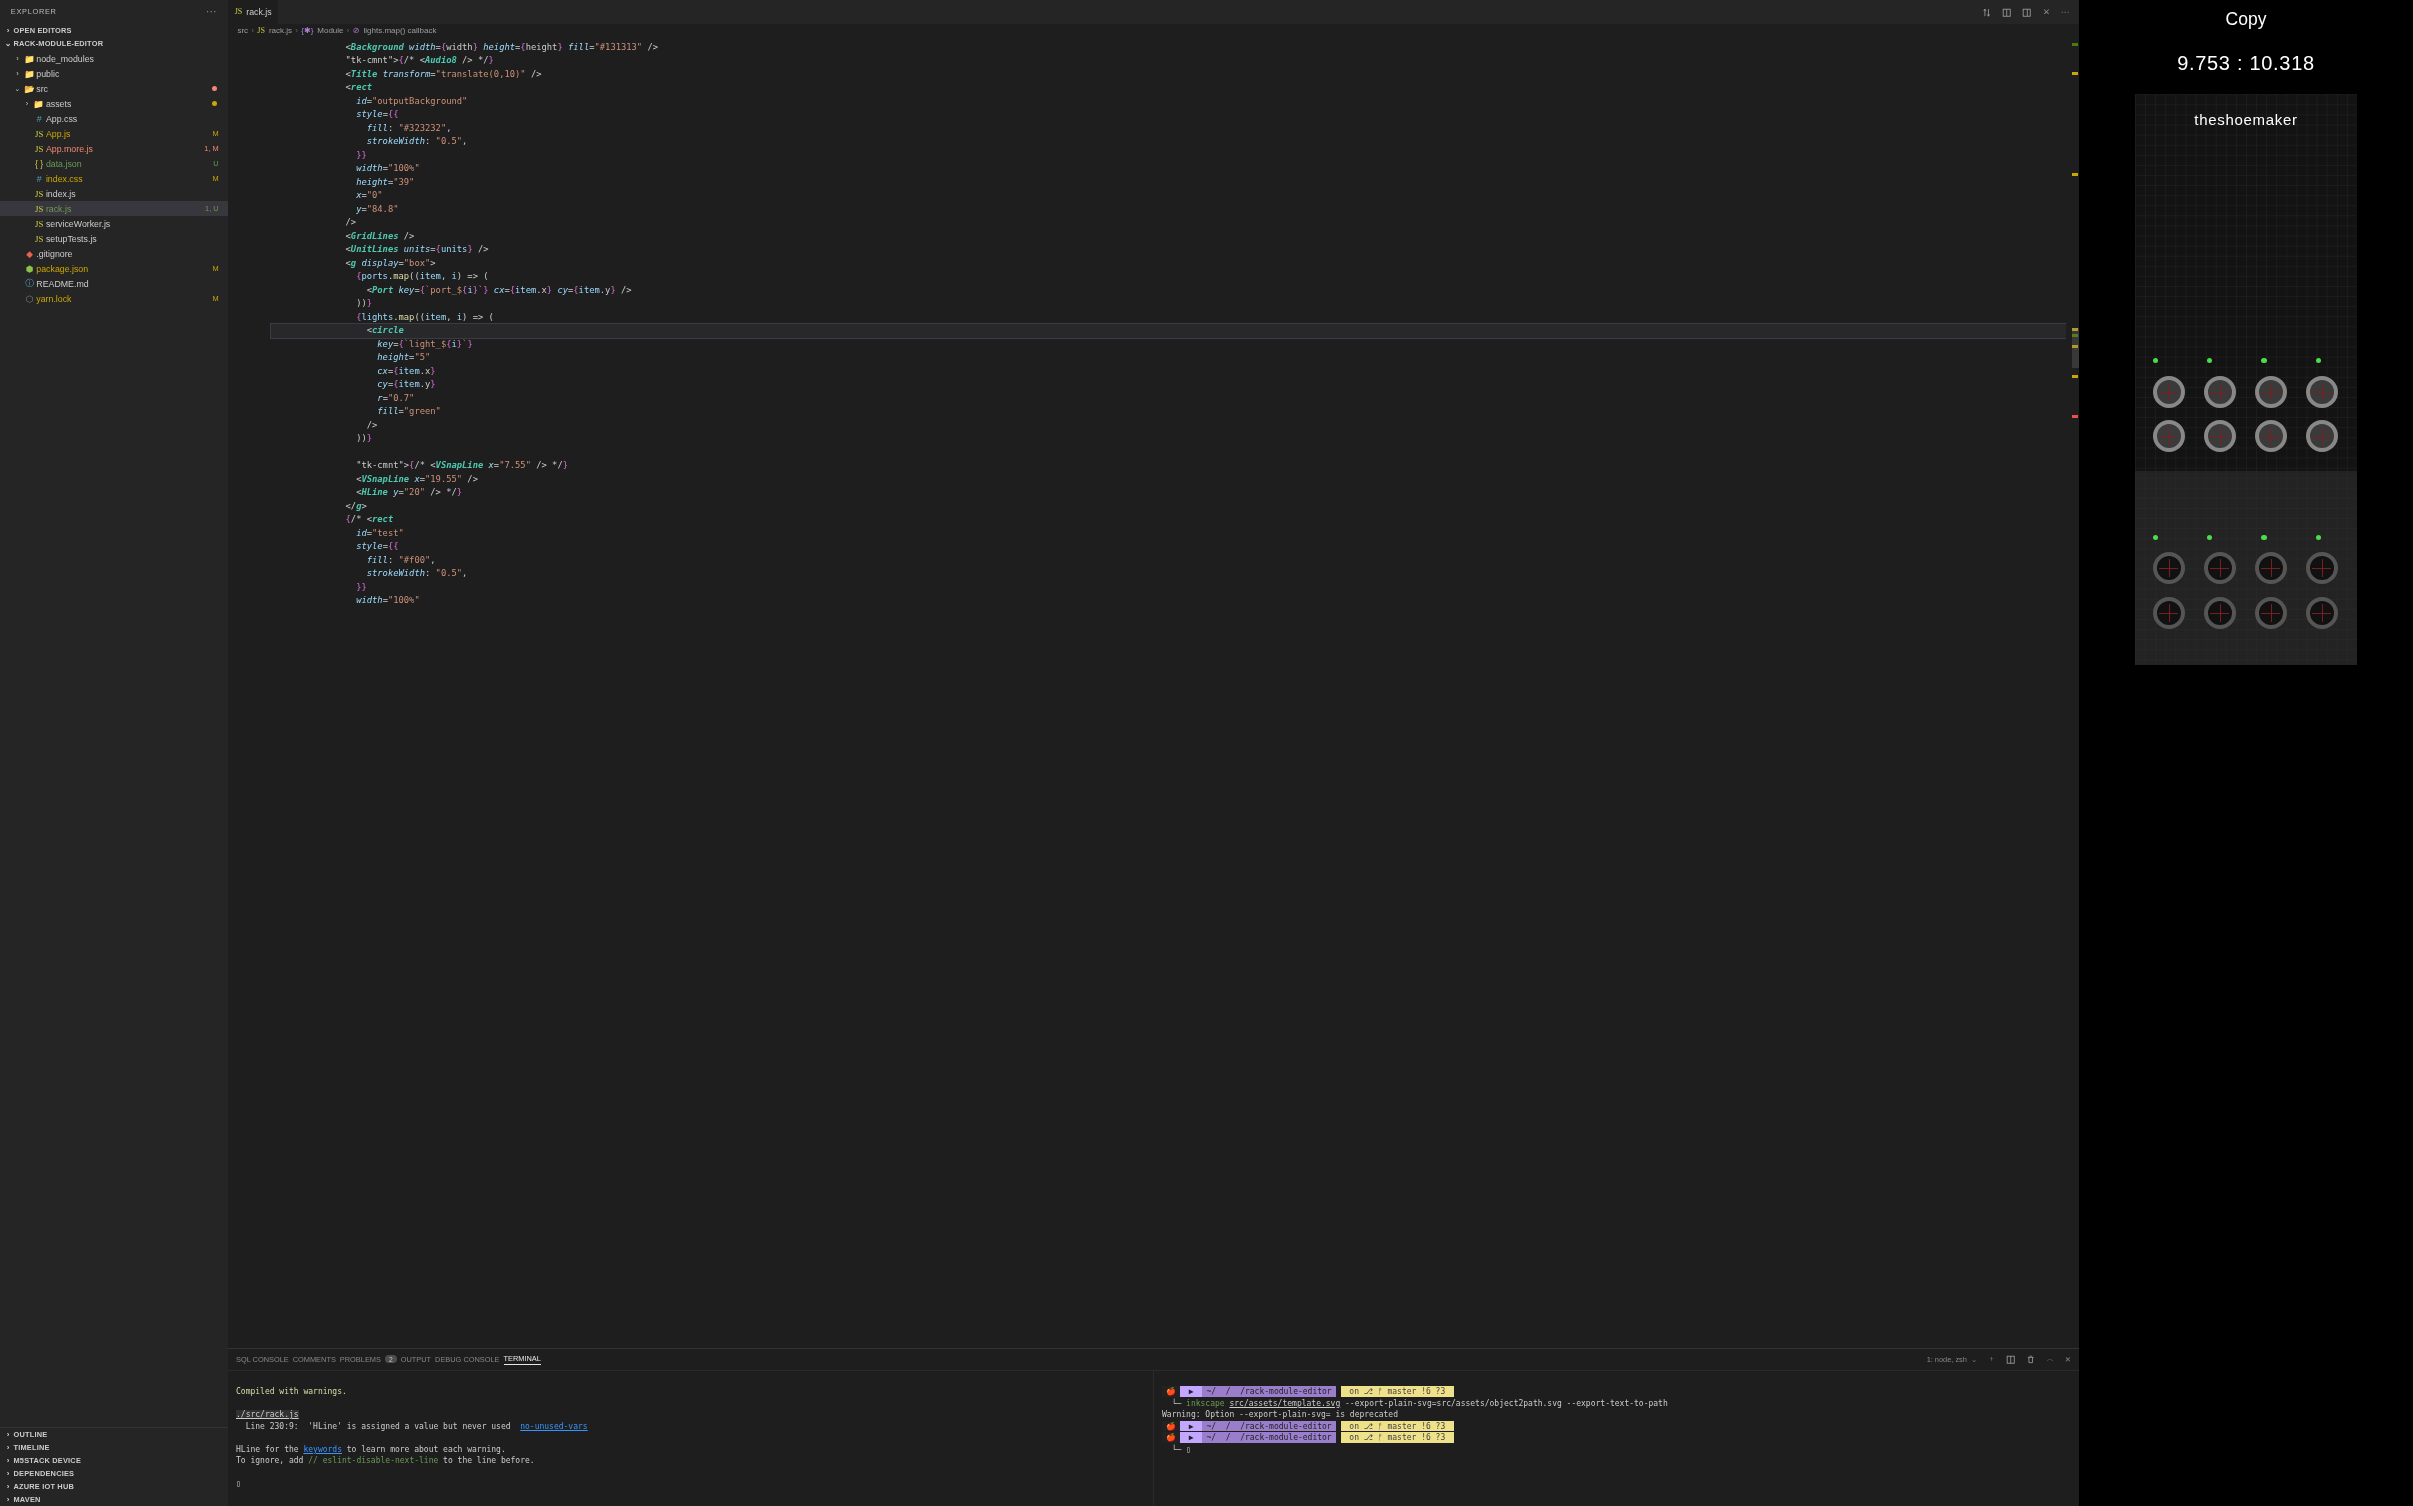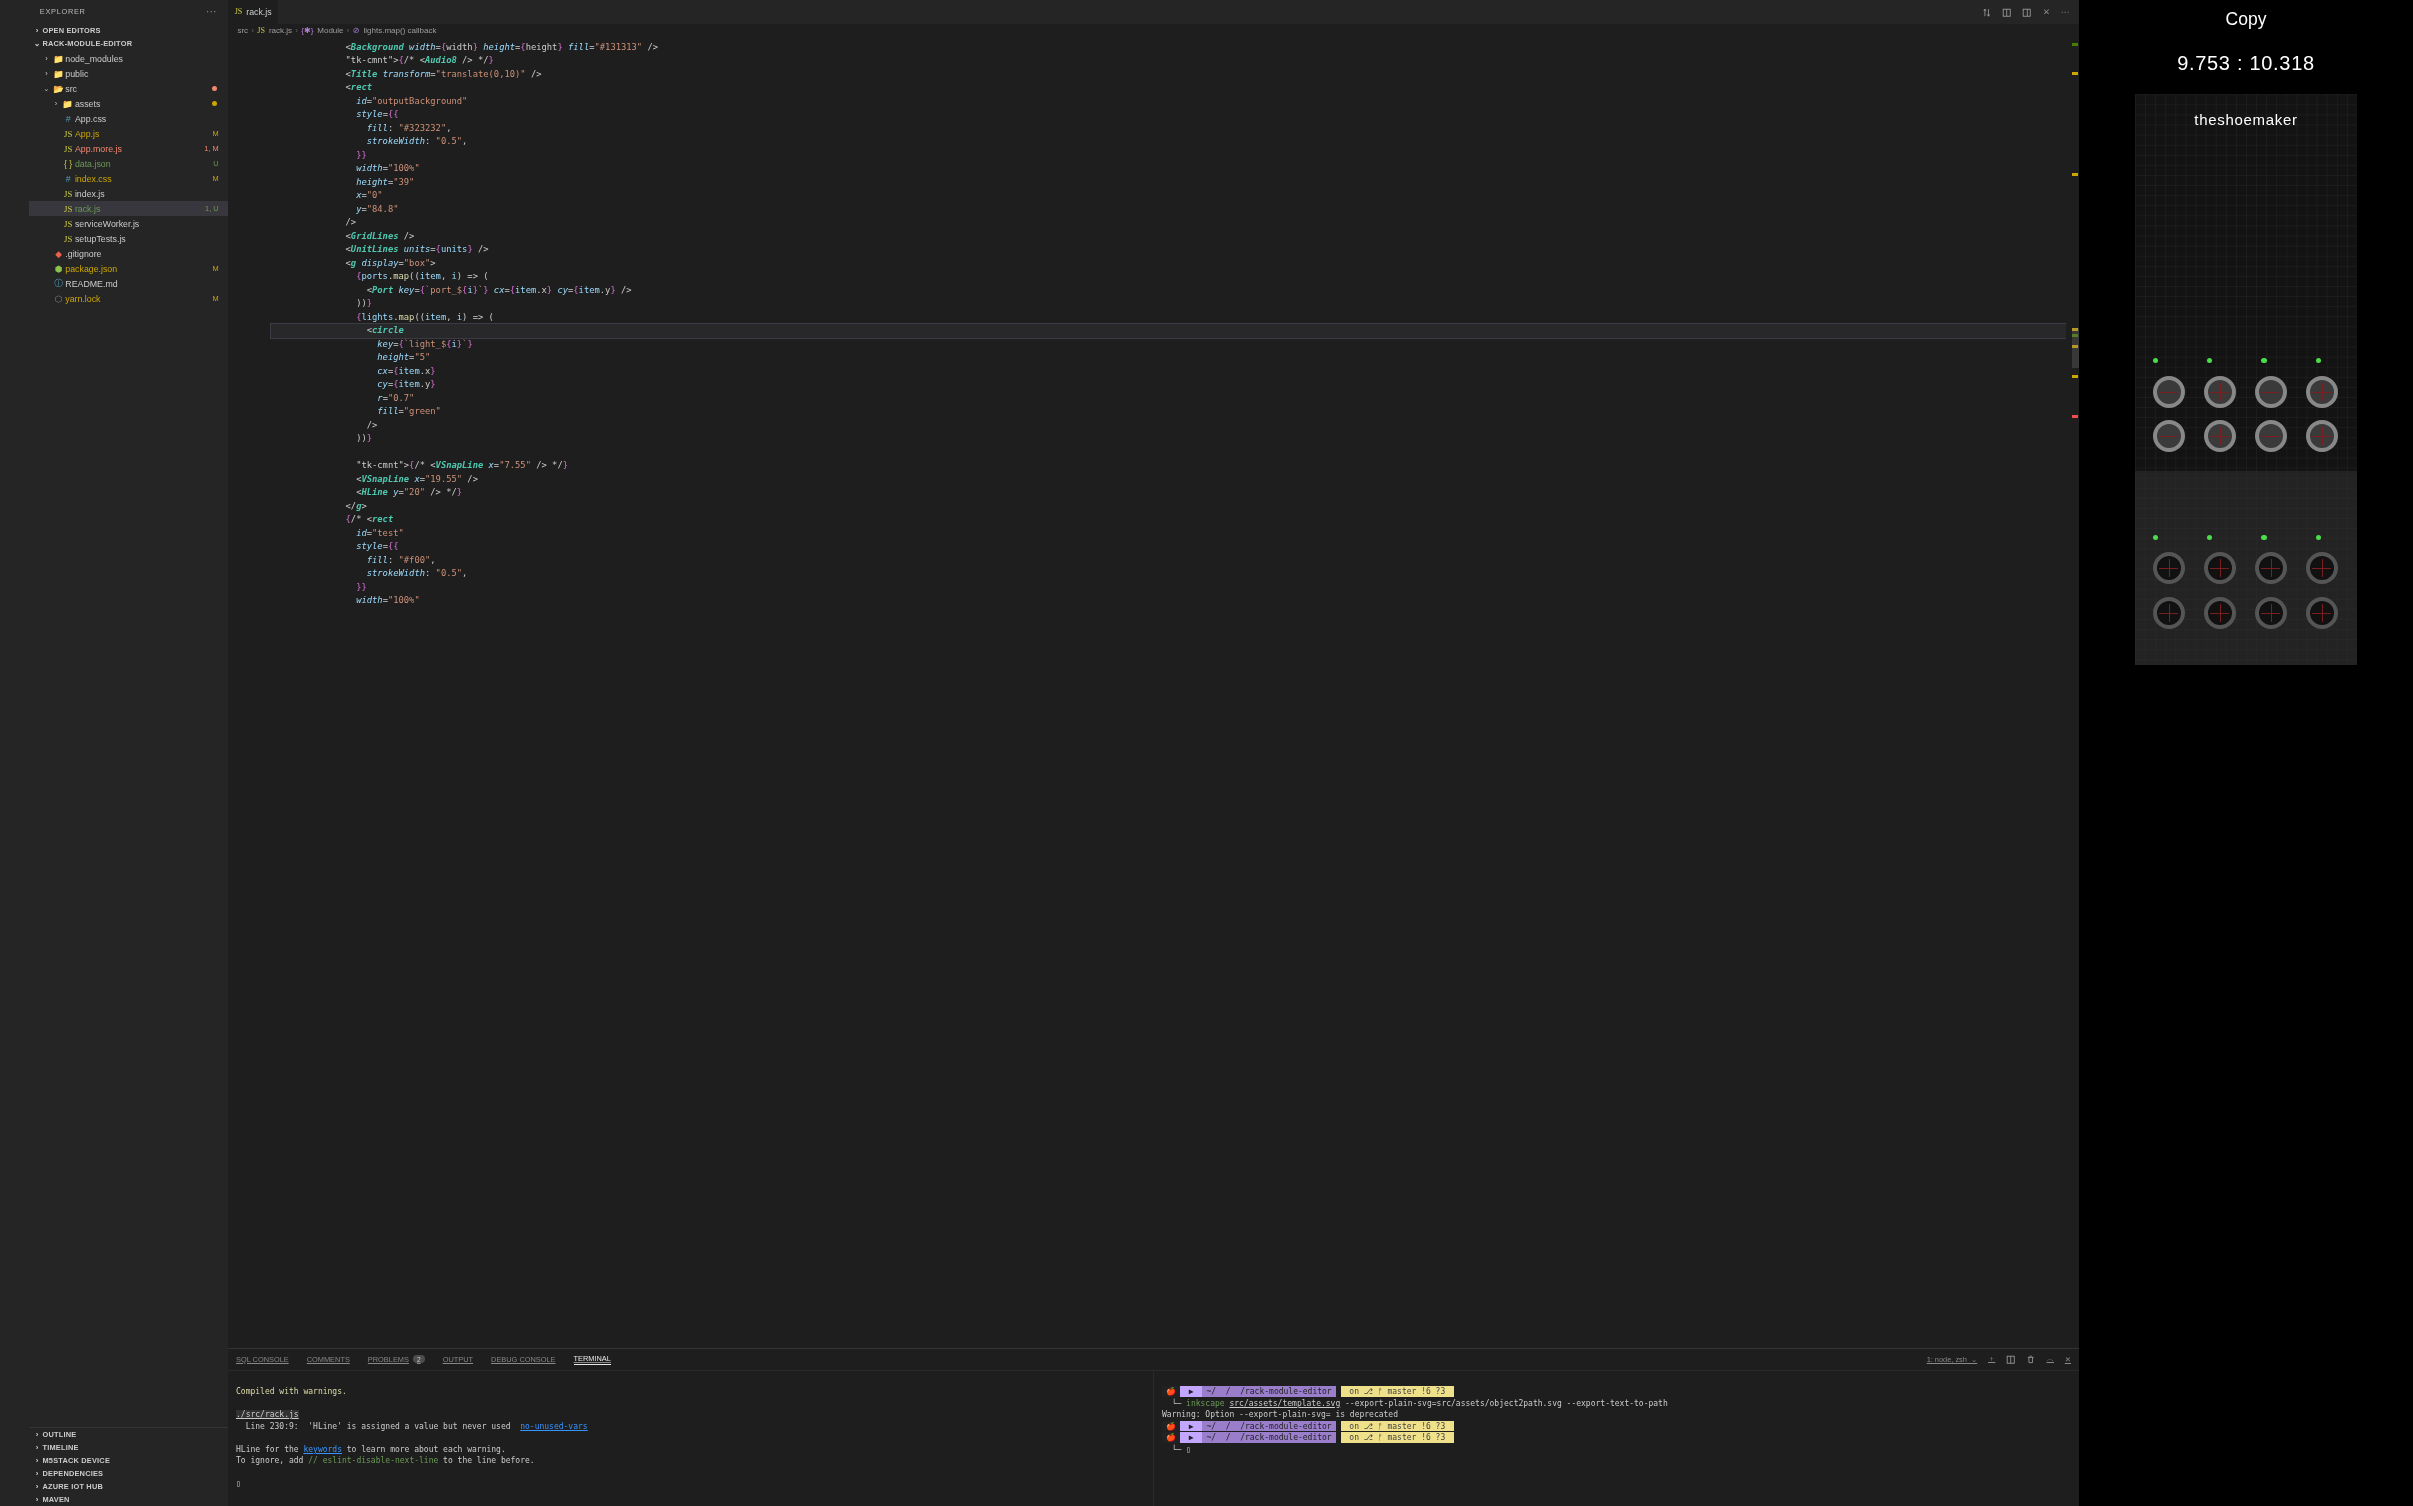--- a/index.html
+++ b/index.html
@@ -9,21 +9,21 @@
   color: #cccccc;
   font-size: 8.8px;
   overflow: hidden;
   width: 2413px;
   height: 1507px;
   transform-origin: top left;
 }
 .app { display: flex; height: 100vh; }
 
 
-.sidebar { width: 228px; background: #252526; display: flex; flex-direction: column; padding-left: 29px; }
+.sidebar { width: 228px; background: #252526; display: flex; flex-direction: column; }
 .sidebar-header { display: flex; justify-content: space-between; align-items: center; padding: 5.4px 10.8px; font-size: 7.4px; letter-spacing: 0.7px; color: #bbbbbb; }
 .more-btn { color: #888; cursor: pointer; font-size: 10.8px; letter-spacing: 0.7px; }
 .section-hdr { display: flex; align-items: center; padding: 2px 2.7px; cursor: pointer; font-size: 7.4px; font-weight: 700; letter-spacing: 0.2px; }
 .section-hdr .chev { width: 10.8px; text-align: center; font-size: 8px; color: #ccc; }
 .tree { padding: 1.3px 0; flex: 1; overflow: auto; }
 .tree-item { display: flex; align-items: center; height: 15px; padding: 0 5.4px 0 0; cursor: pointer; position: relative; }
 .tree-item.selected { background: #37373d; }
 .tree-item .indent { flex-shrink: 0; }
 .tree-item .chev { width: 10.8px; text-align: center; font-size: 7.4px; color: #ccc; }
 .tree-item .icon { width: 13.5px; text-align: center; font-size: 8.8px; }
@@ -66,21 +66,21 @@
 
 .tk-tag   { color:#4ec9b0; font-style:italic;font-weight:bold; }
 .tk-attr  { color:#9cdcfe; font-style:italic; }
 .tk-str   { color:#ce9178; }
 .tk-brace { color:#da70d6; }
 .tk-var   { color:#9cdcfe; }
 .tk-field { color:#dcdcaa; }
 
 
 .panel { height: 158px; border-top: 0.7px solid #333; display: flex; flex-direction: column; background: #1e1e1e; }
-.panel-tabs { display: flex; align-items: center; padding: 0 8px; height: 21.6px; font-size: 7.4px; gap: 18px; color: #888; border-bottom: 0.7px solid #2a2a2a; text-decoration: underline; }
+.panel-tabs { display: flex; align-items: center; padding: 0 8px; height: 21.6px; font-size: 7.4px; gap: 4px; color: #888; border-bottom: 0.7px solid #2a2a2a; }
 .panel-tabs .ptab { cursor: pointer; display: flex; align-items: center; gap: 4px; }
 .panel-tabs .ptab.active { color: #e7e7e7; border-bottom: 0.7px solid #e7e7e7; padding-bottom: 0.7px; }
 .pbadge { background: #4d4d4d; color: #ccc; border-radius: 6.7px; padding: 0.7px 4px; font-size: 6.7px; }
 .panel-right { margin-left: auto; display: flex; align-items: center; gap: 10.8px; color: #888; }
 .panel-body { flex: 1; display: flex; font-family: Menlo, monospace; font-size: 8px; line-height: 11.5px; overflow:hidden; }
 .console-left { flex: 1; padding: 4px 8px; color: #dcdcaa; white-space: pre-wrap; border-right: 0.7px solid #2a2a2a; overflow:hidden; }
 .console-left .white { color:#ccc; }
 .console-left .under { text-decoration: underline; background: rgba(200,200,200,0.12); }
 .console-left .link { color:#3794ff; text-decoration: underline; cursor:pointer; }
 .terminal-right { flex: 1; padding: 4px 8px; color: #ccc; white-space: pre-wrap; overflow:hidden; }

